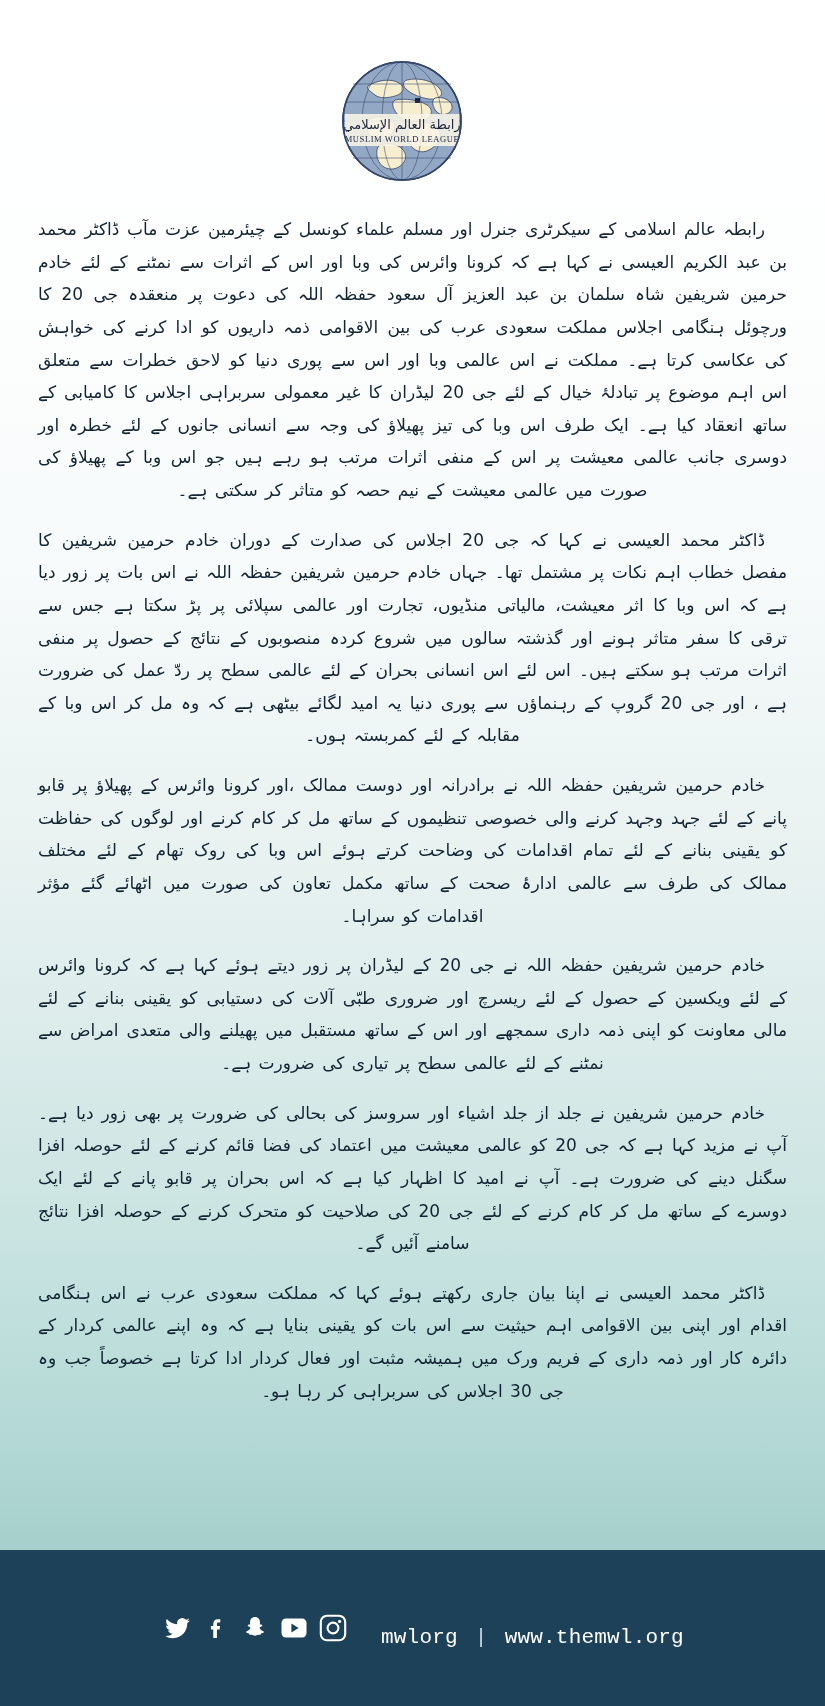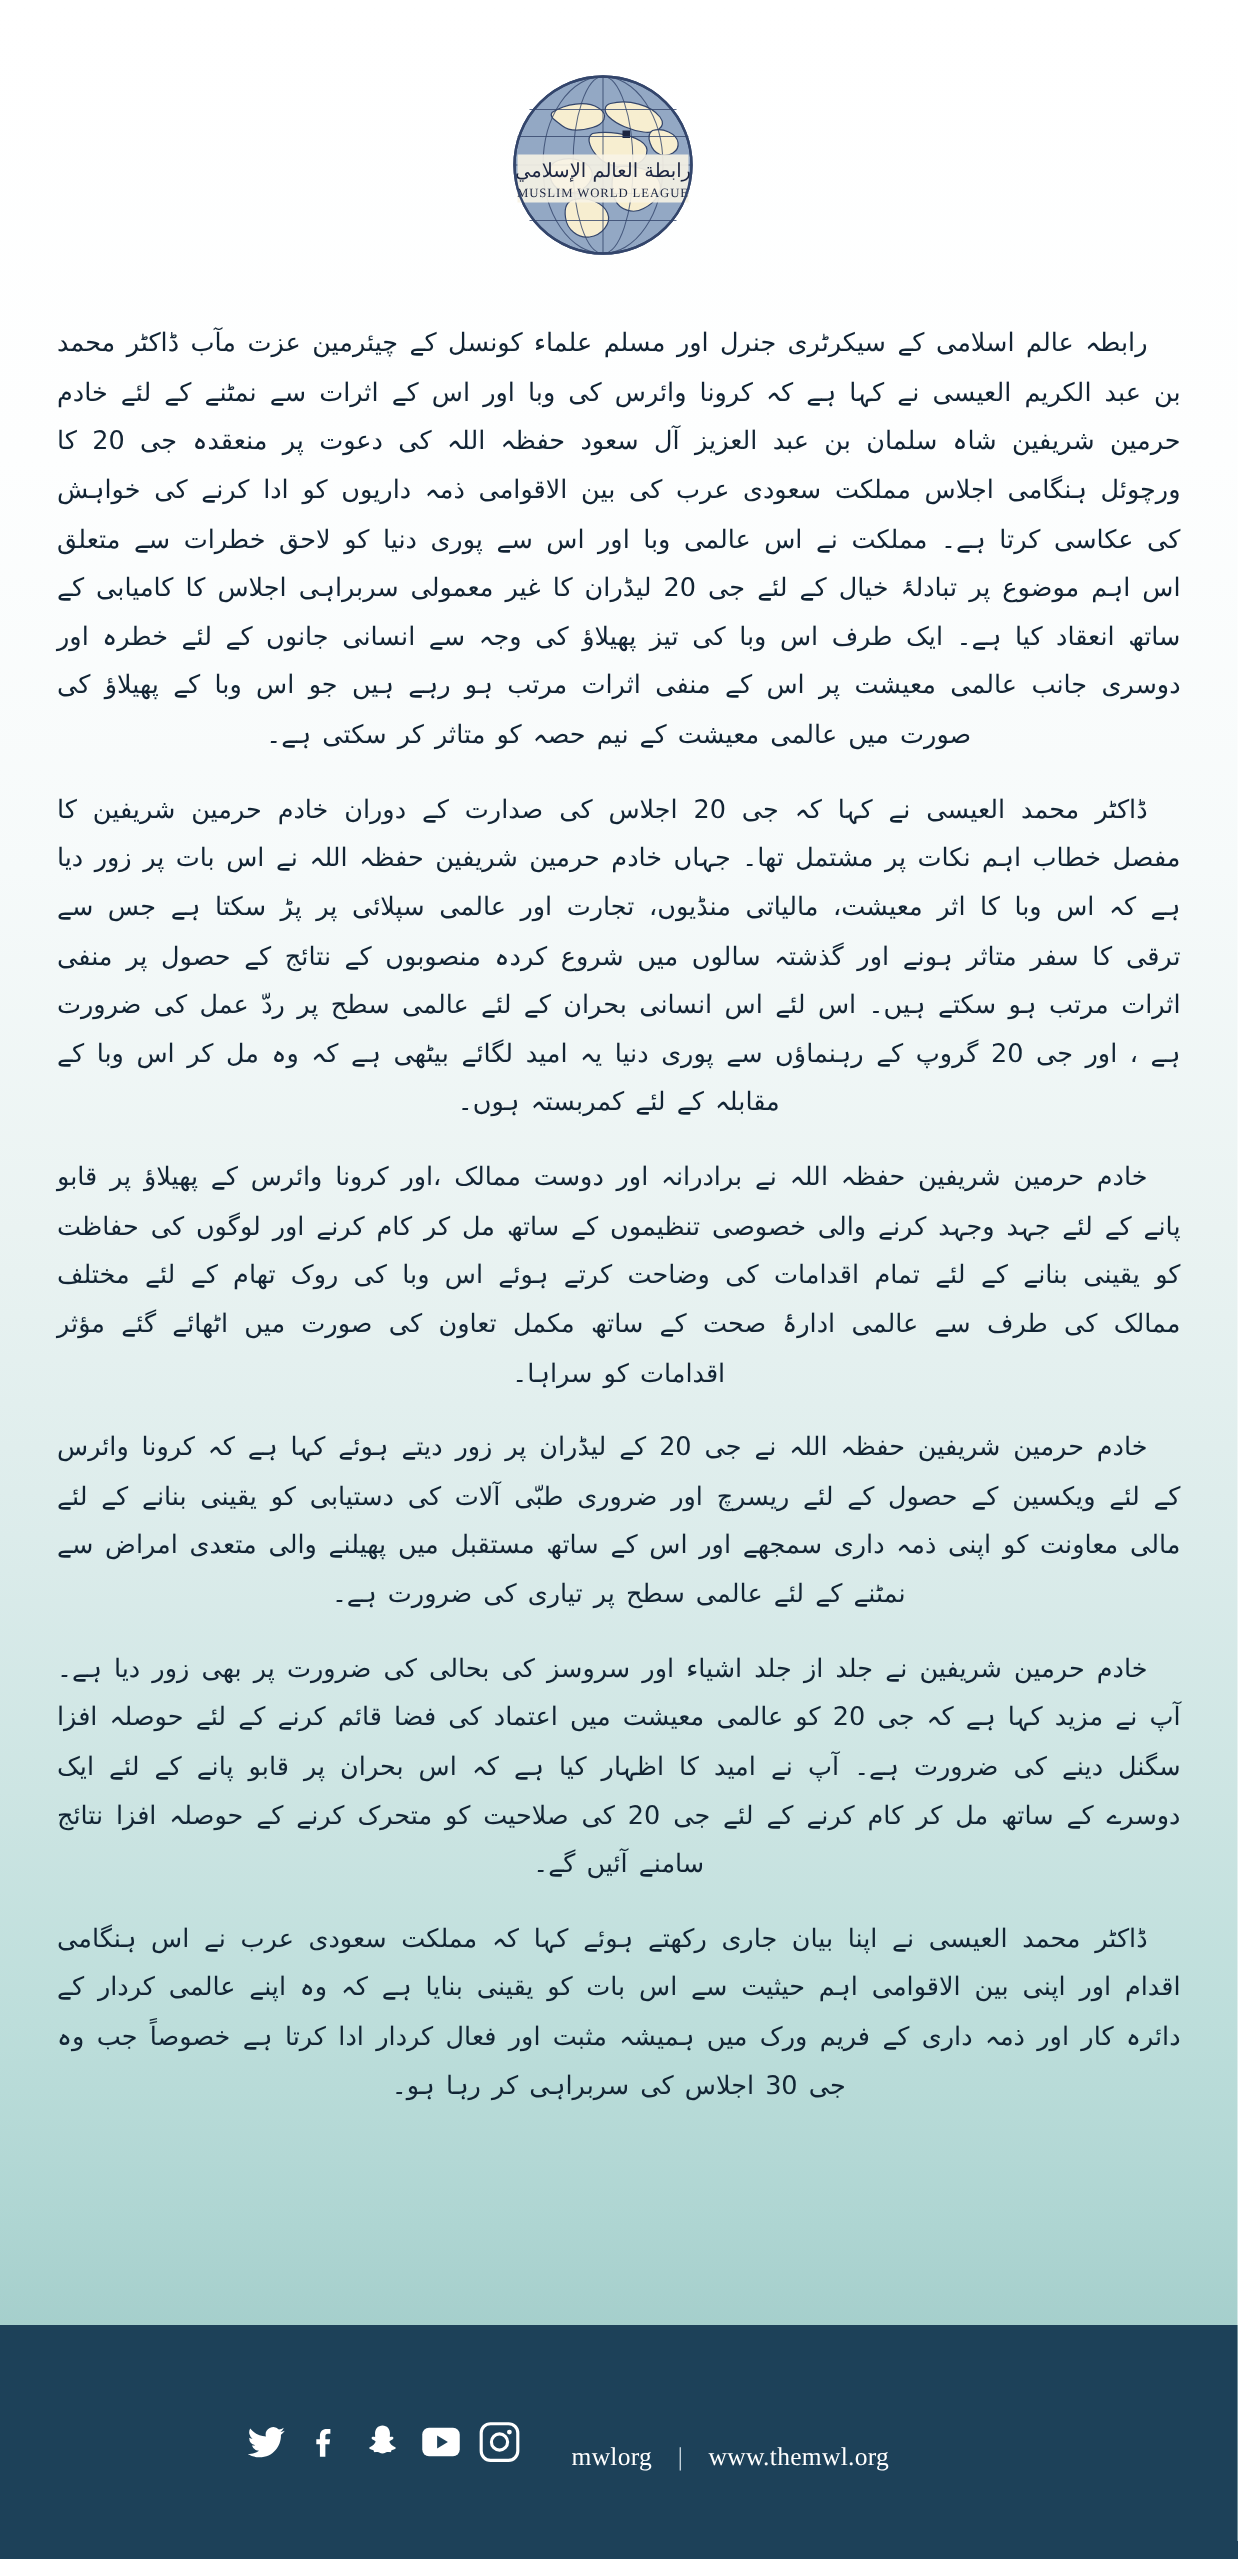--- a/index.html
+++ b/index.html
@@ -29,21 +29,21 @@
         #cde5e3 70%,
         #bddedb 79%,
         #aed5d2 87%,
         #9ecac7 94%,
         #8fc2bf 100%);
   }
 
   
   .logo-wrap {
     position: absolute;
-    top: 45px;
+    top: 56px;
     left: 0;
     right: 0;
     height: 130px;
     display: flex;
     align-items: center;
     justify-content: center;
   }
   .logo-svg { display:block; }
 
   
@@ -100,22 +100,22 @@
     height: 28px;
     color: #ffffff;
   }
   .social-icon svg { display: block; fill: #ffffff; }
 
   .footer-links {
     display: flex;
     align-items: center;
     margin-left: 34px;
     color: #ffffff;
-    font-family: Liberation Serif, serif;
-    font-size: 17px;
+    font-family: Liberation Mono, monospace;
+    font-size: 21px;
     letter-spacing: 0.2px;
     margin-top: 19px;
   }
   .footer-sep {
     margin: 0 17px;
     color: #cdd9e1;
     font-weight: 300;
   }
   .footer-handle, .footer-url { white-space: nowrap; }
 </style>

